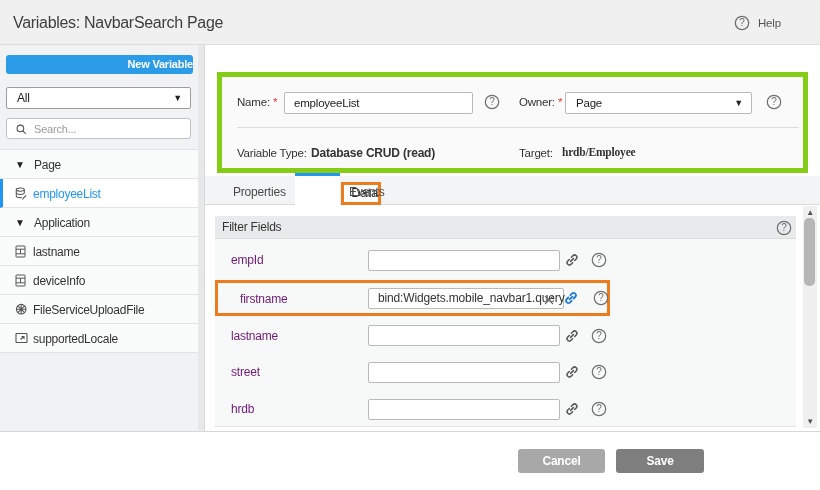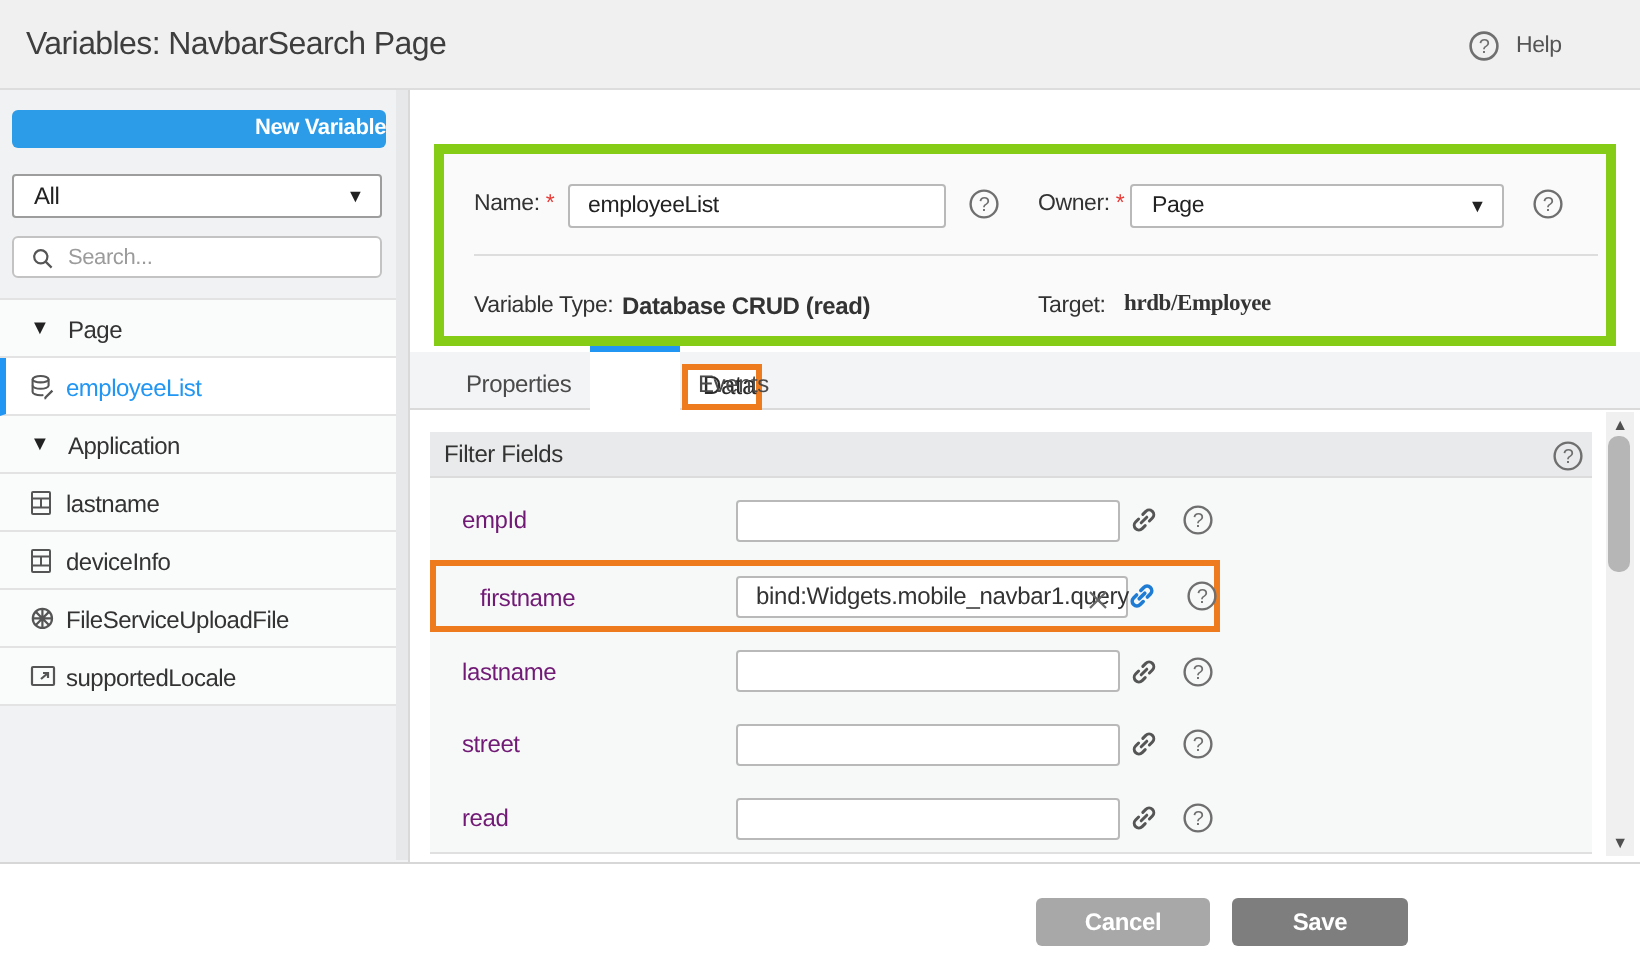--- a/index.html
+++ b/index.html
@@ -258,21 +258,21 @@
             <path d="M5.6 8.4 L8.4 5.6"></path>
             <path d="M6.4 4.2 L7.9 2.7 a2.3 2.3 0 0 1 3.3 3.3 L9.7 7.5"></path>
             <path d="M7.6 9.8 L6.1 11.3 a2.3 2.3 0 0 1 -3.3 -3.3 L4.3 6.5"></path>
           </g>
         </svg></div>
     <div class="abs fq" style="left:386px; top:319px;"><svg width="16" height="16" viewBox="0 0 16 16">
           <circle cx="8" cy="8" r="6.7" fill="none" stroke="#6f6f6f" stroke-width="1.2"></circle>
           <text x="8" y="11.4" font-size="10" text-anchor="middle" fill="#6f6f6f" font-family="Liberation Sans">?</text>
         </svg></div>
 
-    <div class="abs flab" style="left:26px; top:357px;">read</div>
+    <div class="abs flab" style="left:26px; top:357px;">hrdb</div>
     <div class="abs finp" style="left:163px; top:354px;"></div>
     <div class="abs flink" style="left:360px; top:357px;"><svg width="14" height="14" viewBox="0 0 14 14">
           <g fill="none" stroke="#555" stroke-width="1.5" stroke-linecap="round">
             <path d="M5.6 8.4 L8.4 5.6"></path>
             <path d="M6.4 4.2 L7.9 2.7 a2.3 2.3 0 0 1 3.3 3.3 L9.7 7.5"></path>
             <path d="M7.6 9.8 L6.1 11.3 a2.3 2.3 0 0 1 -3.3 -3.3 L4.3 6.5"></path>
           </g>
         </svg></div>
     <div class="abs fq" style="left:386px; top:356px;"><svg width="16" height="16" viewBox="0 0 16 16">
           <circle cx="8" cy="8" r="6.7" fill="none" stroke="#6f6f6f" stroke-width="1.2"></circle>

